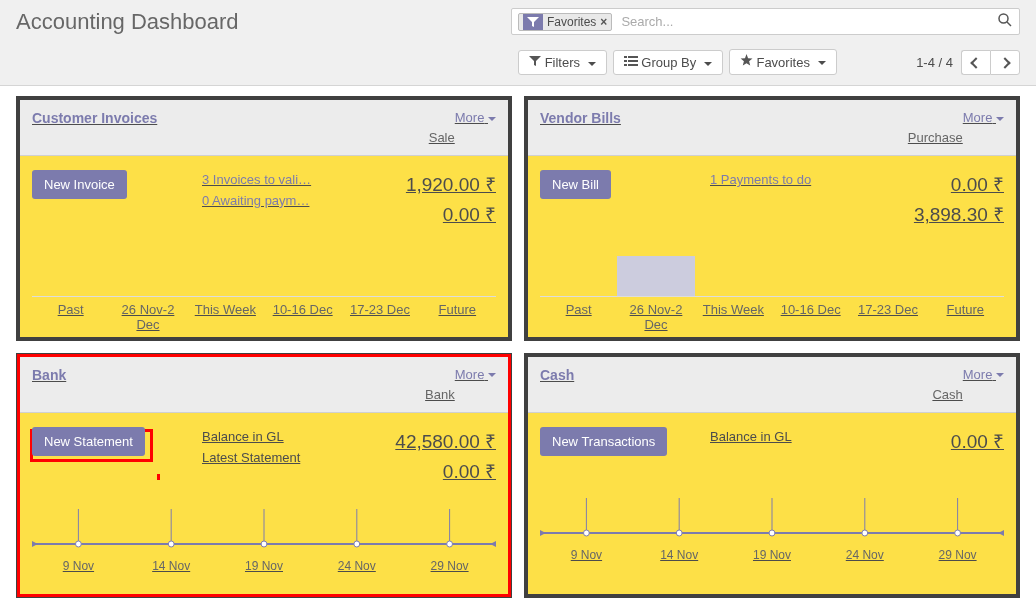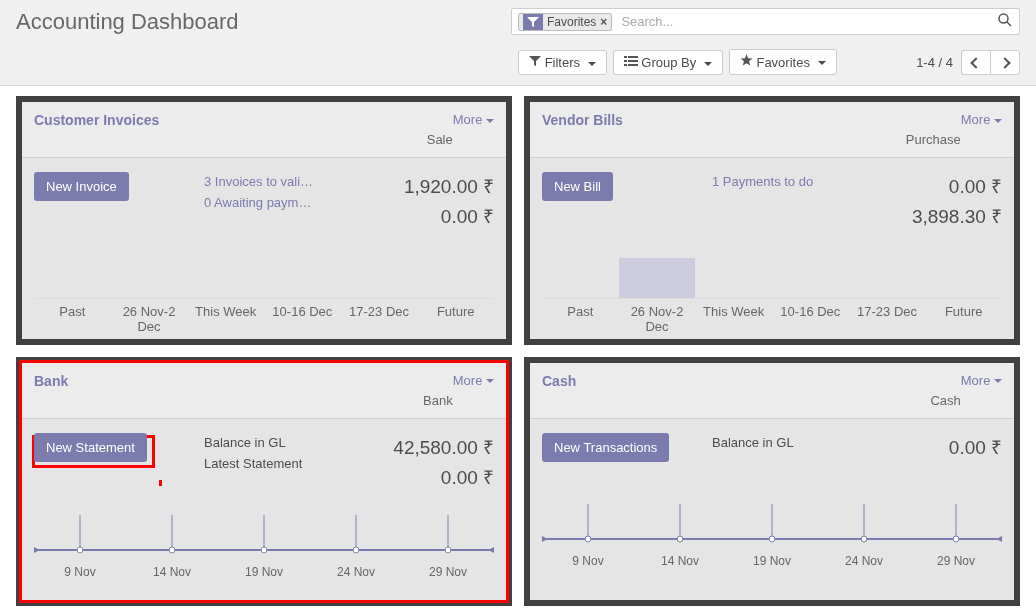--- a/index.html
+++ b/index.html
@@ -24,21 +24,21 @@
   .btn .caret { margin-left: 4px; }
   .pager-group { margin-left: auto; display: flex; align-items: center; gap: 8px; }
   .pager-text { color: #4c4c4c; font-size: 13px; }
   .pager-btns { display: flex; }
   .pager-btns .btn { padding: 4px 10px; border-radius: 0; }
   .pager-btns .btn:first-child { border-radius: 3px 0 0 3px; border-right: none; }
   .pager-btns .btn:last-child { border-radius: 0 3px 3px 0; }
   
   
   .kanban { padding: 10px 16px; display: grid; grid-template-columns: 1fr 1fr; gap: 12px; }
-  .card { border: 6px solid #404040; background: #e5e5e5; position: relative; }
+  .card { border: 4px solid #404040; background: #fde047; position: relative; text-decoration: underline; }
   .card-header { background: #ececec; padding: 10px 12px; border-bottom: 1px solid #d0d0d0; display: flex; align-items: flex-start; }
   .card-header-left { flex: 1; }
   .card-title { color: #7c7bad; font-weight: bold; font-size: 14px; }
   .card-sub { color: #666; font-size: 13px; margin-top: 4px; text-align: right; }
   .more-link { color: #7c7bad; font-size: 13px; cursor: pointer; display: inline-flex; align-items: center; }
   
   .card-body { padding: 14px 12px 6px 12px; display: flex; min-height: 70px; }
   .body-left { width: 170px; }
   .body-mid { flex: 1; }
   .body-right { width: 110px; text-align: right; }

